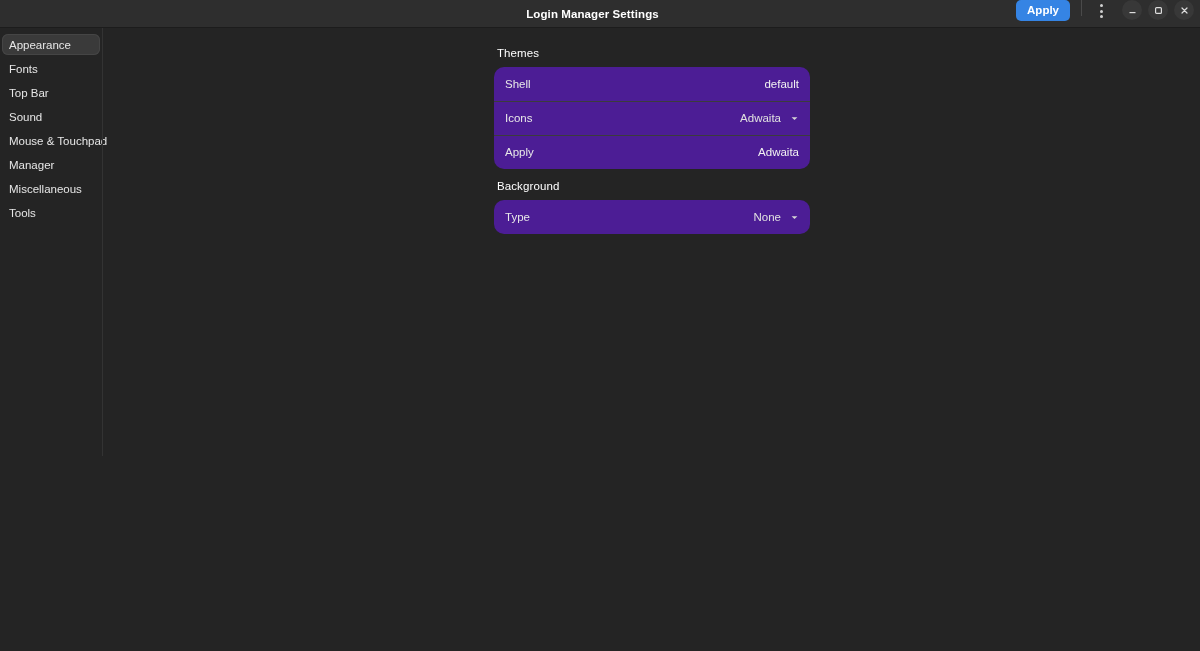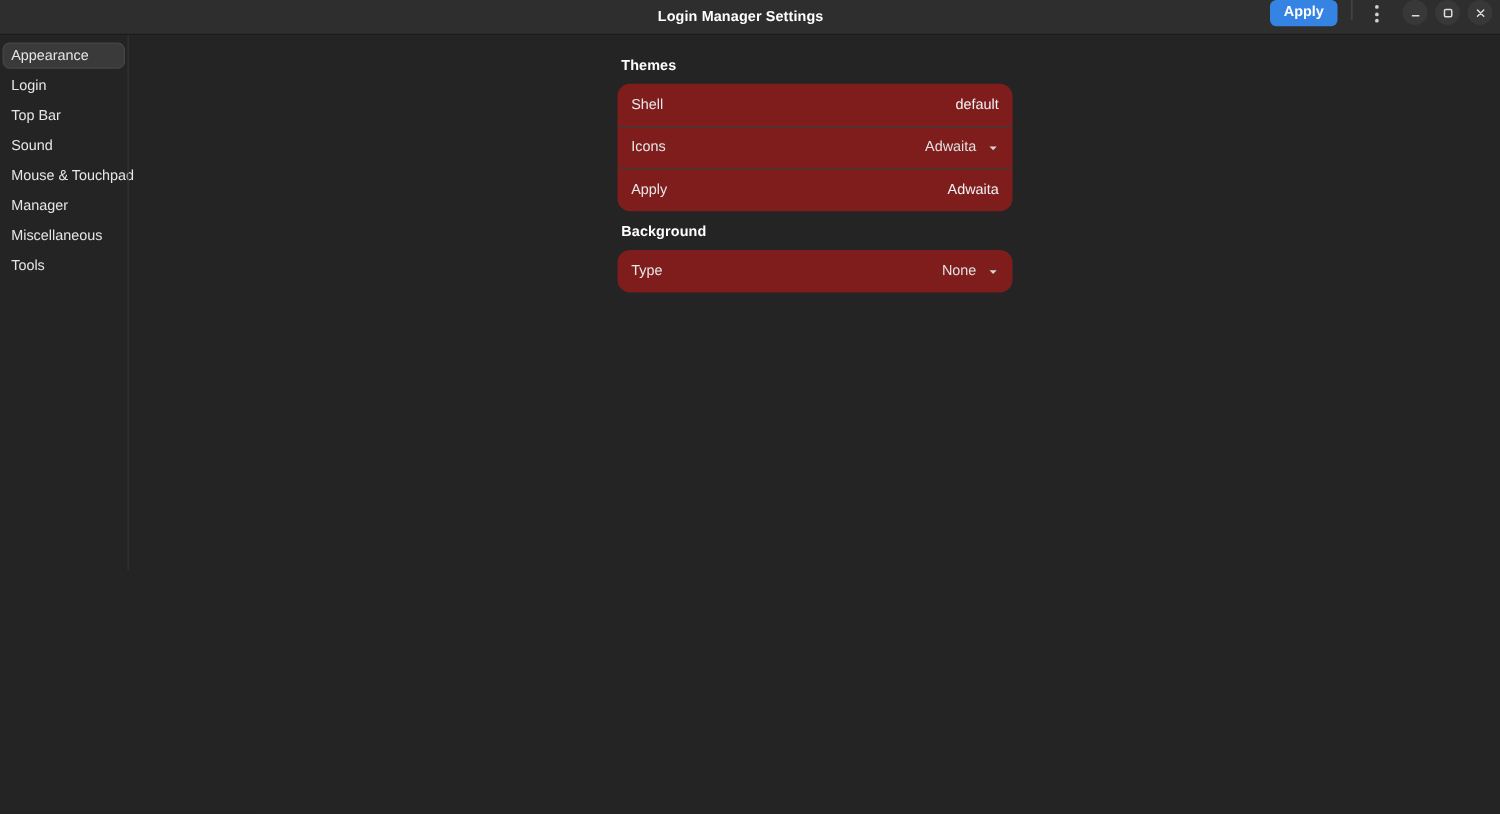--- a/index.html
+++ b/index.html
@@ -160,30 +160,30 @@
     overflow: hidden;
   }
   .settings-col {
     position: absolute;
     left: 391px;   
     top: 19px;     
     width: 316px;
   }
   .section-title {
     font-size: 11.5px;
-    font-weight: bold;
+    font-weight: normal;
     color: #ffffff;
     margin: 0 0 8px 3px;
     letter-spacing: 0.1px;
   }
   .section-title.second {
     margin-top: 11px;
   }
   .group {
-    background: #7f1d1d;
+    background: #4c1d95;
     border-radius: 10px;
     overflow: hidden;
   }
   .row {
     height: 34px;
     display: flex;
     align-items: center;
     padding: 0 11px;
     box-sizing: border-box;
     position: relative;
@@ -275,21 +275,21 @@
 
   <div class="body-area">
 
     <div class="sidebar">
       <div class="sidebar-divider"></div>
 
       <div class="nav-item selected">
         <span>Appearance</span>
       </div>
       <div class="nav-item">
-        <span>Login</span>
+        <span>Fonts</span>
       </div>
       <div class="nav-item">
         <span>Top Bar</span>
       </div>
       <div class="nav-item">
         <span>Sound</span>
       </div>
       <div class="nav-item">
         <span>Mouse &amp; Touchpad</span>
       </div>

